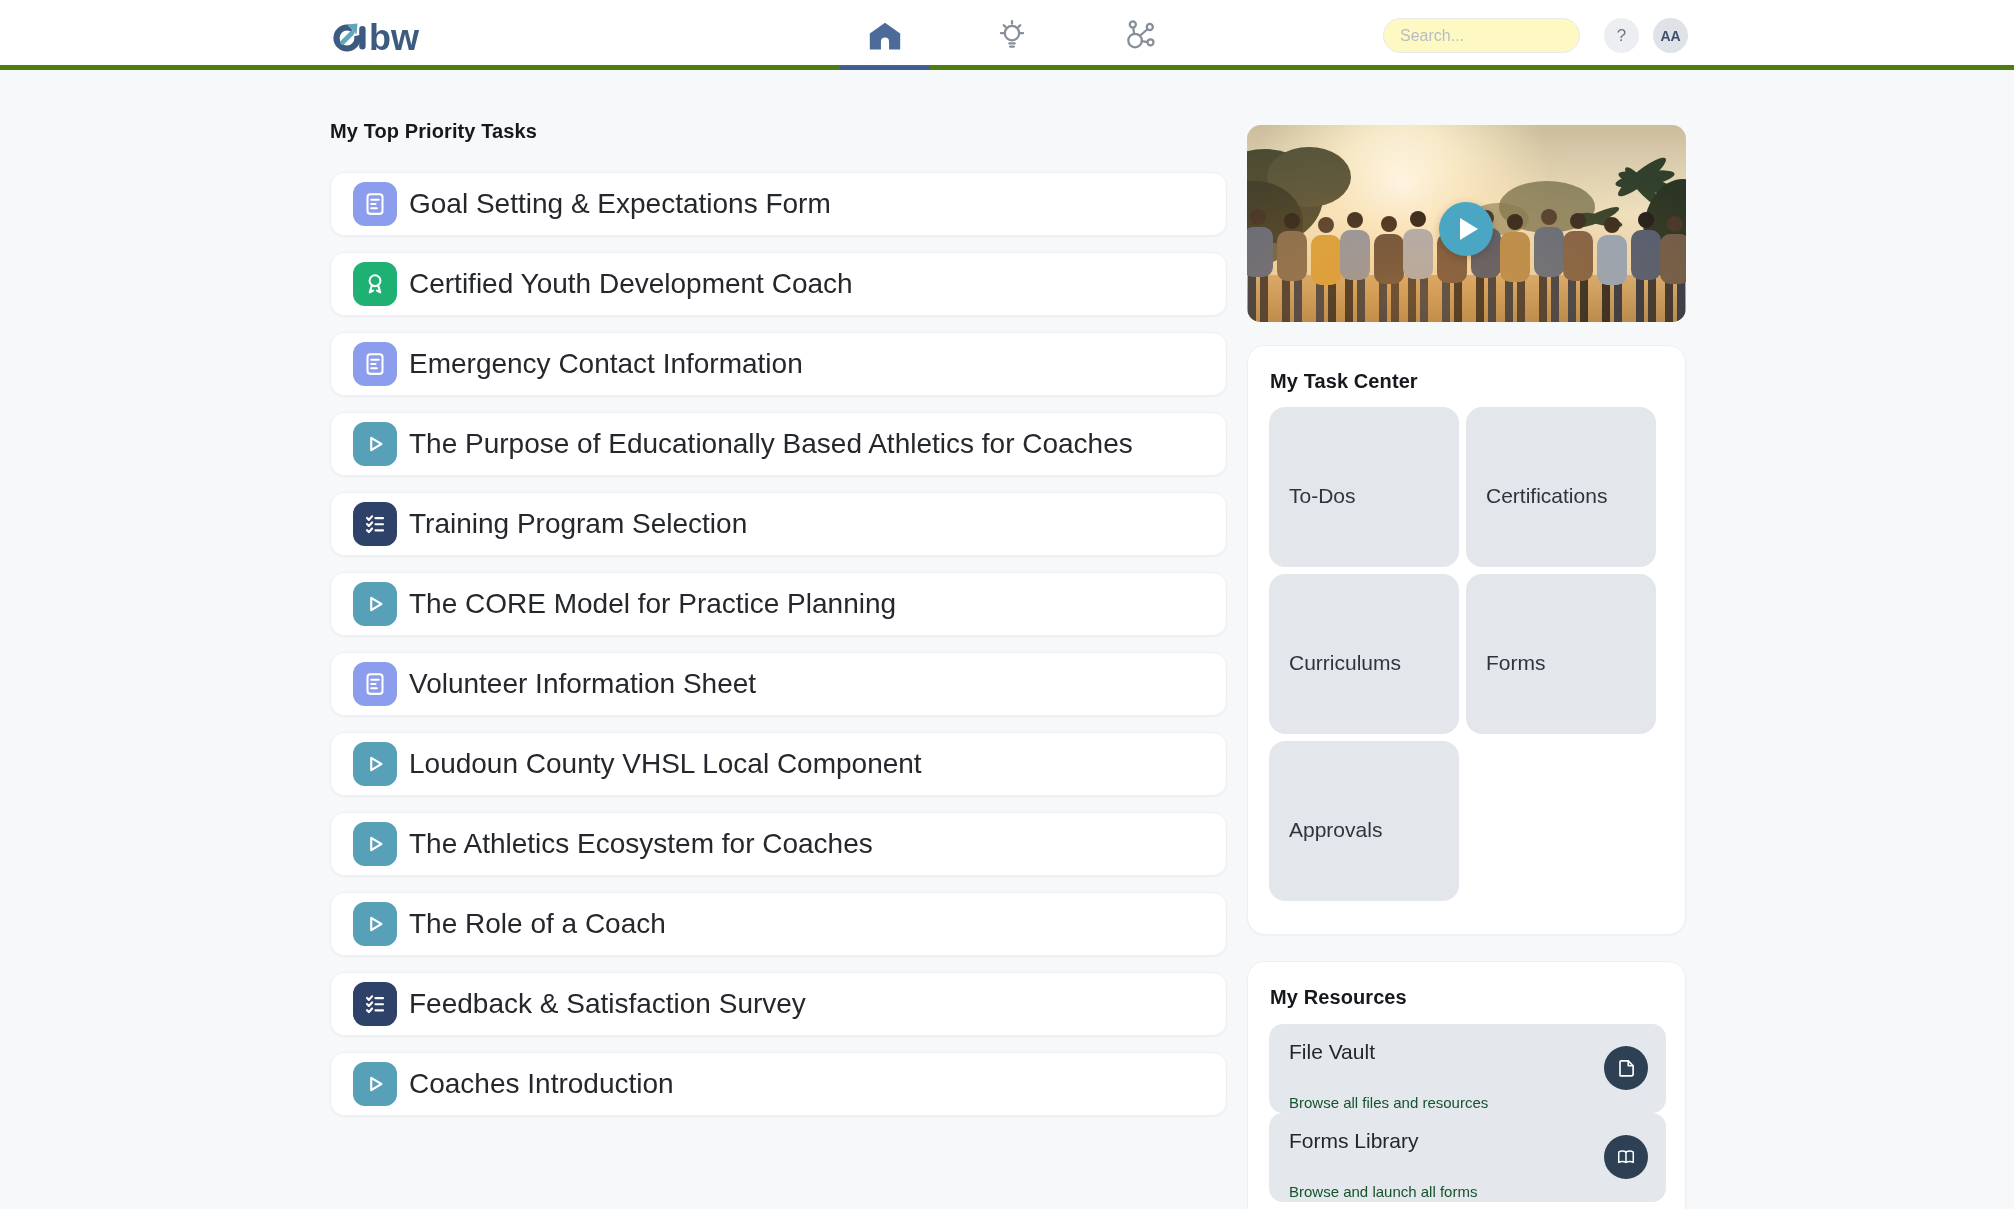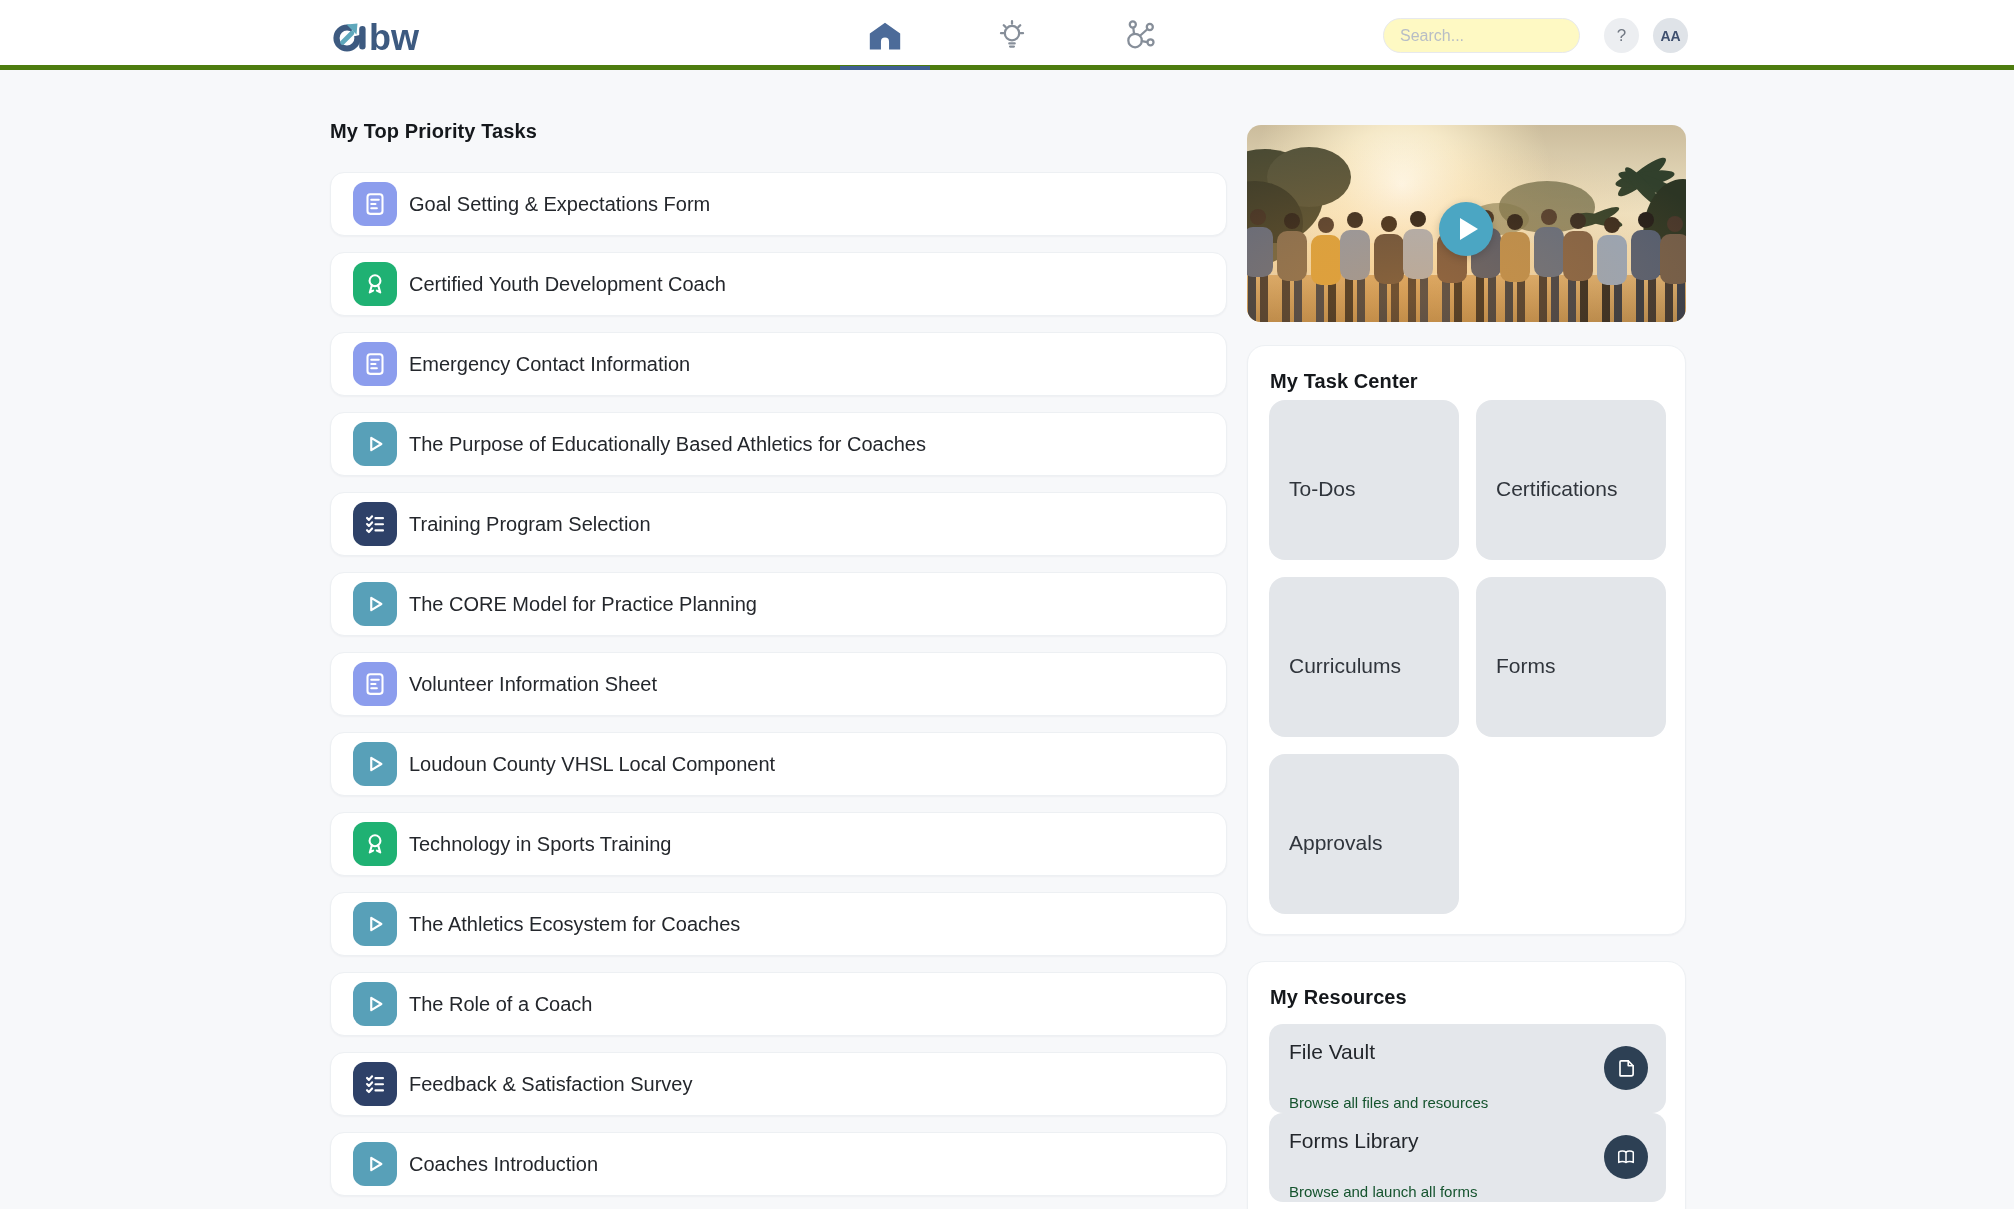--- a/index.html
+++ b/index.html
@@ -57,21 +57,21 @@
     width: 897px; height: 64px; margin-bottom: 16px;
     background: #ffffff; border: 1px solid #edf0f3; border-radius: 14px;
     box-shadow: 0 1px 2px rgba(25,35,55,.04);
     display: flex; align-items: center; padding-left: 22px; cursor: pointer;
   }
   .task-icon {
     width: 44px; height: 44px; border-radius: 12px; color: #fff;
     display: flex; align-items: center; justify-content: center; flex: none;
   }
   .task-icon svg { width: 30px; height: 30px; }
-  .task-label { margin-left: 12px; font-size: 20px; color: #24272c; }
+  .task-label { margin-left: 12px; font-size: 28px; color: #24272c; }
   .hero {
     position: absolute; left: 1247px; top: 125px; width: 439px; height: 197px;
     border-radius: 14px; overflow: hidden; cursor: pointer;
   }
   .hero svg { display: block; }
   .play-btn {
     position: absolute; left: 1439px; top: 202px; width: 54px; height: 54px;
     border-radius: 50%; background: #4ba6c3; border: none; cursor: pointer;
     display: flex; align-items: center; justify-content: center;
     box-shadow: 0 2px 8px rgba(0,0,0,.18);
@@ -83,22 +83,22 @@
   }
   .panel-card {
     position: absolute; left: 1247px; width: 439px; background: #fff;
     border: 1px solid #edf0f3; border-radius: 18px;
     box-shadow: 0 1px 2px rgba(25,35,55,.04);
     text-decoration: underline;
   }
   .task-center { top: 345px; height: 590px; }
   .panel-card .section-title { position: absolute; left: 22px; top: 24px; }
   .tile-grid {
-    position: absolute; left: 21px; top: 54px;
-    display: grid; grid-template-columns: 190px 190px; gap: 17px;
+    position: absolute; left: 21px; top: 61px;
+    display: grid; grid-template-columns: 190px 190px; gap: 7px;
   }
   .tile {
     width: 190px; height: 160px; background: #e3e6ea; border: none;
     border-radius: 16px; cursor: pointer; text-align: left;
     padding: 18px 16px 0 20px; font-family: "Liberation Sans", sans-serif;
   }
   .tile-label { font-size: 21px; color: #30353c; }
   .resources { top: 961px; height: 330px; }
   .resource-list { position: absolute; left: 21px; top: 62px; width: 397px; }
   .resource-card {
@@ -248,31 +248,20 @@
 
   <div class="task-card">
     <span class="task-icon" style="background: rgb(88, 160, 184);">
         <svg viewBox="0 0 32 32" width="100%" height="100%">
           <path fill="none" stroke="currentColor" stroke-linecap="round" stroke-linejoin="round" stroke-width="2.3" d="M12 9.5 L22.8 16 L12 22.5 Z"></path>
         </svg>
       </span>
     <span class="task-label">Loudoun County VHSL Local Component</span>
   </div>
 
-  <div class="task-card">
-    <span class="task-icon" style="background: rgb(31, 177, 115);">
-        <svg viewBox="0 0 32 32" width="100%" height="100%">
-          <g fill="none" stroke="currentColor" stroke-linecap="round" stroke-linejoin="round" stroke-width="2.2">
-            <circle cx="16" cy="12.5" r="5.8"></circle>
-            <path d="M12.7 17.2 L10.4 25 L14 23 M19.3 17.2 L21.6 25 L18 23"></path>
-          </g>
-        </svg>
-      </span>
-    <span class="task-label">Technology in Sports Training</span>
-  </div>
 
   <div class="task-card">
     <span class="task-icon" style="background: rgb(88, 160, 184);">
         <svg viewBox="0 0 32 32" width="100%" height="100%">
           <path fill="none" stroke="currentColor" stroke-linecap="round" stroke-linejoin="round" stroke-width="2.3" d="M12 9.5 L22.8 16 L12 22.5 Z"></path>
         </svg>
       </span>
     <span class="task-label">The Athletics Ecosystem for Coaches</span>
   </div>
 

